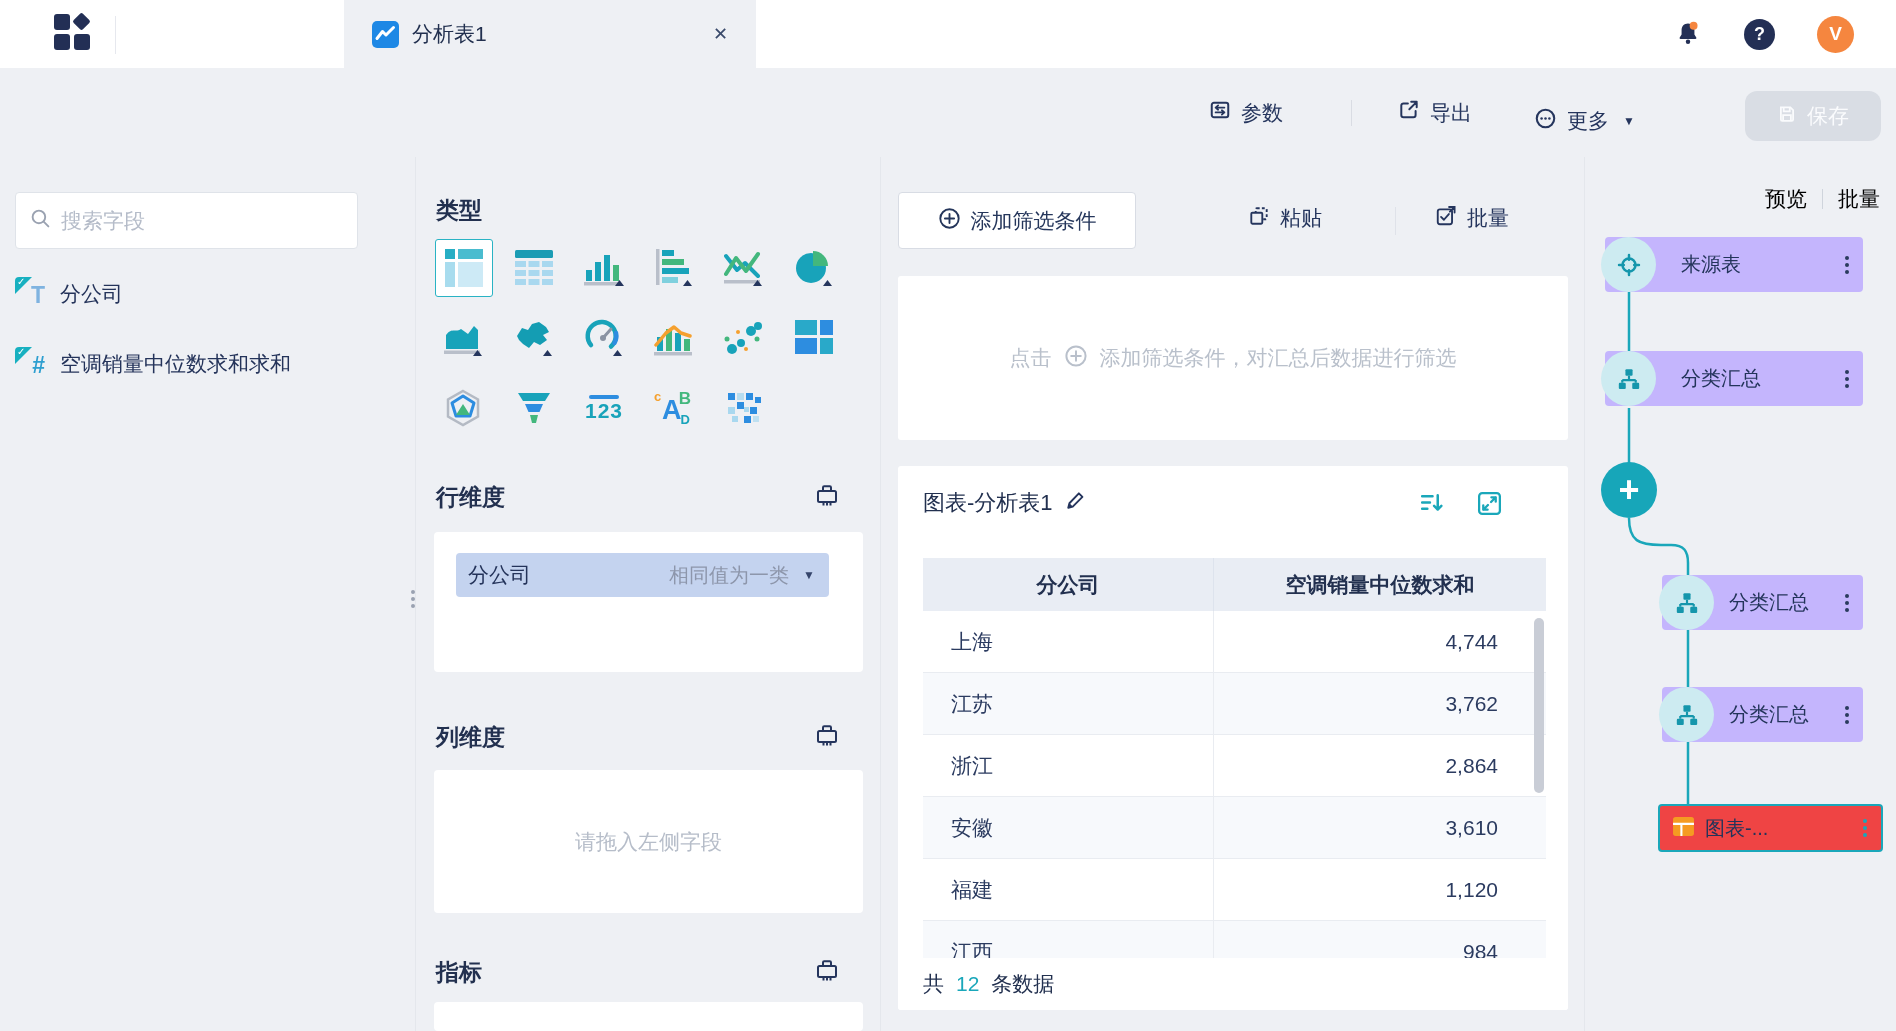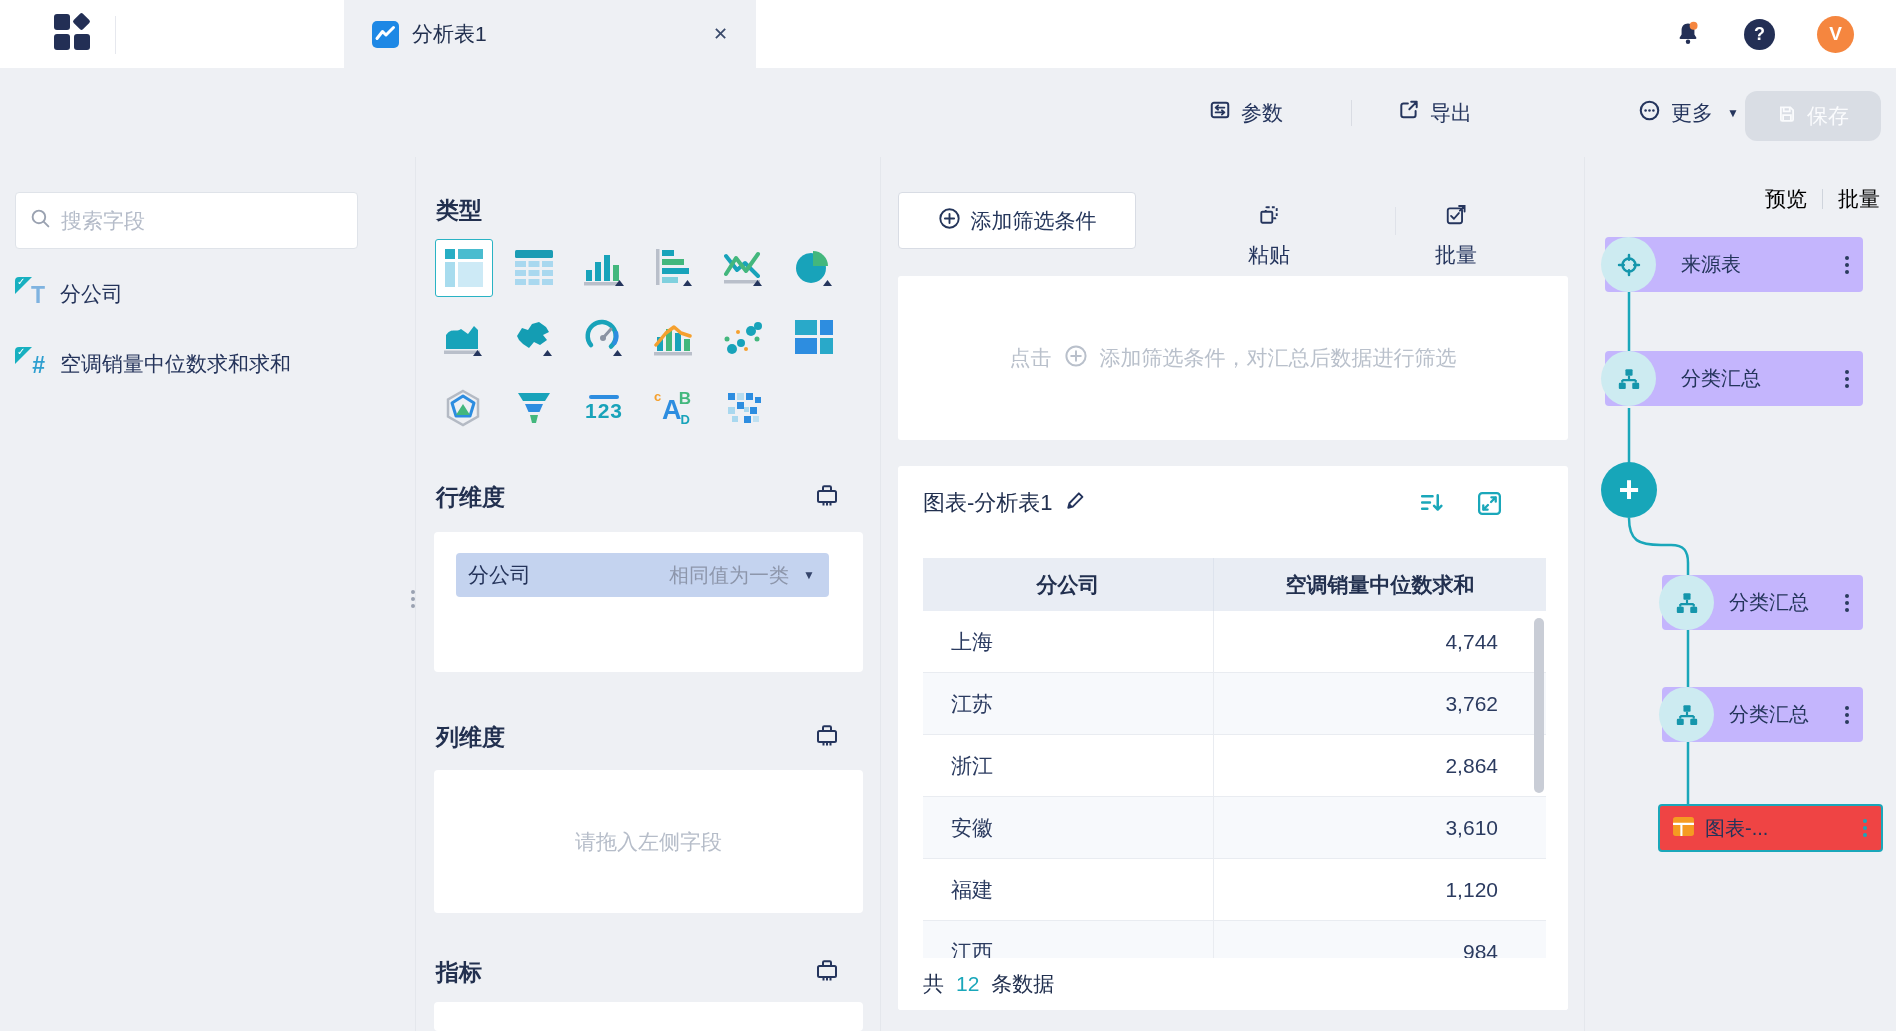--- a/index.html
+++ b/index.html
@@ -18,21 +18,21 @@
   .tab-title { margin-left:13px; font-size:21px; color:#22304f; flex:1; }
   .tab-close { font-size:18px; color:#3a4a6b; cursor:pointer; }
   .hdr-right { position:absolute; right:0; top:0; height:68px; display:flex; align-items:center; gap:42px; padding-right:42px; }
   .bell { position:relative; width:28px; height:28px; }
   .help { width:31px; height:31px; border-radius:50%; background:#232f55; color:#fff; font-weight:bold; font-size:18px; display:flex; align-items:center; justify-content:center; }
   .avatar { width:37px; height:37px; border-radius:50%; background:#f5863f; color:#fff; font-size:19px; font-weight:bold; display:flex; align-items:center; justify-content:center; }
 
   
   .tb { position:relative; height:89px; background:#eef0f4; }
   .tb-item { position:absolute; top:0; height:89px; display:flex; align-items:center; gap:10px; font-size:21px; color:#25355d; cursor:pointer; }
-  .tb-params { left:1209px; } .tb-export { left:1398px; } .tb-more { left:1638px; }
+  .tb-params { left:1209px; } .tb-export { left:1398px; } .tb-more { left:1534px;margin-top:8px; }
   .tb-sep { position:absolute; left:1351px; top:32px; width:1px; height:26px; background:#d9dce3; }
   .tb-caret { font-size:12px; color:#25355d; margin-left:4px; }
   .btn-save { position:absolute; right:15px; top:23px; width:136px; height:50px; background:#d9dde4; border:none; border-radius:12px; color:#fafbfd; font-size:21px; display:flex; align-items:center; justify-content:center; gap:10px; }
 
   
   .content { position:relative; display:flex; height:874px; }
   .col-fields { position:relative; width:415px; }
   .col-config { position:relative; width:465px; border-left:1px solid #e4e7ec; }
   .col-main   { position:relative; width:704px; border-left:1px solid #e4e7ec; }
   .col-flow   { position:relative; width:312px; border-left:1px solid #e4e7ec; }
@@ -70,21 +70,21 @@
   .i123 .bar { position:absolute; left:5px; top:4px; width:30px; height:4px; background:#2d8de0; border-radius:2px; }
   .i123 span { position:absolute; left:0; right:0; top:8px; font-size:21px; font-weight:bold; color:#18a3ba; letter-spacing:1px; }
   .iab { position:relative; width:40px; height:38px; }
   .iab .a { position:absolute; left:8px; top:6px; font-size:27px; font-weight:bold; color:#2d8de0; }
   .iab .b { position:absolute; right:3px; top:0px; font-size:17px; font-weight:bold; color:#43b77d; }
   .iab .c { position:absolute; left:0px; top:0px; font-size:13px; font-weight:bold; color:#f5a02e; }
   .iab .d { position:absolute; right:4px; bottom:0px; font-size:13px; font-weight:bold; color:#18a3ba; }
 
   
   .btn-addfilter { position:absolute; left:17px; top:35px; width:238px; height:57px; background:#fff; border:1px solid #d8dce4; border-radius:4px; display:flex; align-items:center; justify-content:center; gap:10px; font-size:21px; color:#25365b; cursor:pointer; }
-  .mini-act { position:absolute; top:47px; display:flex; align-items:center; gap:10px; font-size:21px; color:#25355d; cursor:pointer;flex-direction:column; }
+  .mini-act { position:absolute; top:47px; display:flex; align-items:center; gap:10px; font-size:21px; color:#25355d; cursor:pointer; }
   .act-paste { left:367px; } .act-batch { left:554px; }
   .act-sep { position:absolute; left:514px; top:50px; width:1px; height:28px; background:#dfe2e9; }
   .filter-empty { position:absolute; left:17px; top:119px; width:670px; height:164px; background:#fff; border-radius:3px; display:flex; align-items:center; justify-content:center; gap:12px; font-size:21px; color:#b9c0cb; cursor:pointer; }
   .card { position:absolute; left:17px; top:309px; width:670px; height:544px; background:#fff; border-radius:3px; overflow:hidden; }
   .card-title { position:absolute; left:25px; top:22px; display:flex; align-items:center; gap:12px; font-size:22px; color:#22304f; font-weight:500; }
   .ic-sort { position:absolute; left:520px; top:24px; cursor:pointer; }
   .ic-expand { position:absolute; left:578px; top:24px; cursor:pointer; }
   .twrap { position:absolute; left:25px; top:92px; width:623px; height:400px; overflow:hidden; }
   .thead { display:flex; height:53px; background:#e9edf4; }
   .th { display:flex; align-items:center; justify-content:center; font-size:21px; font-weight:bold; color:#22304f; }

